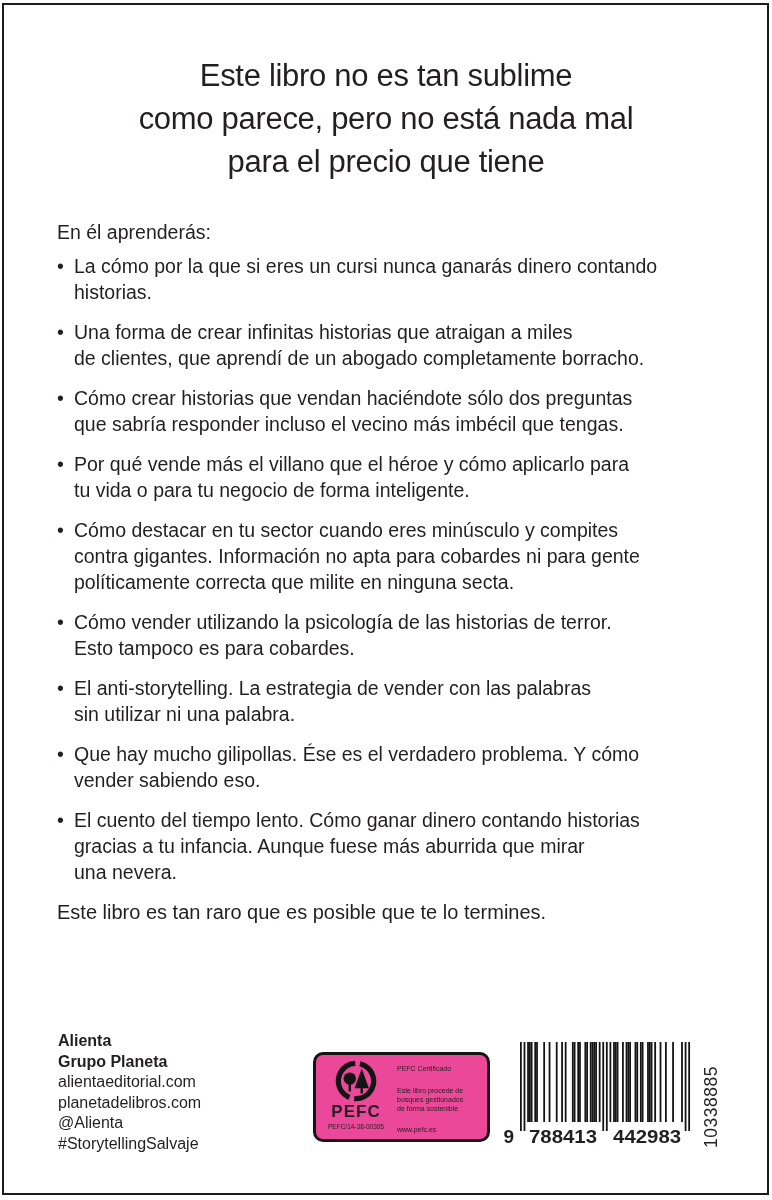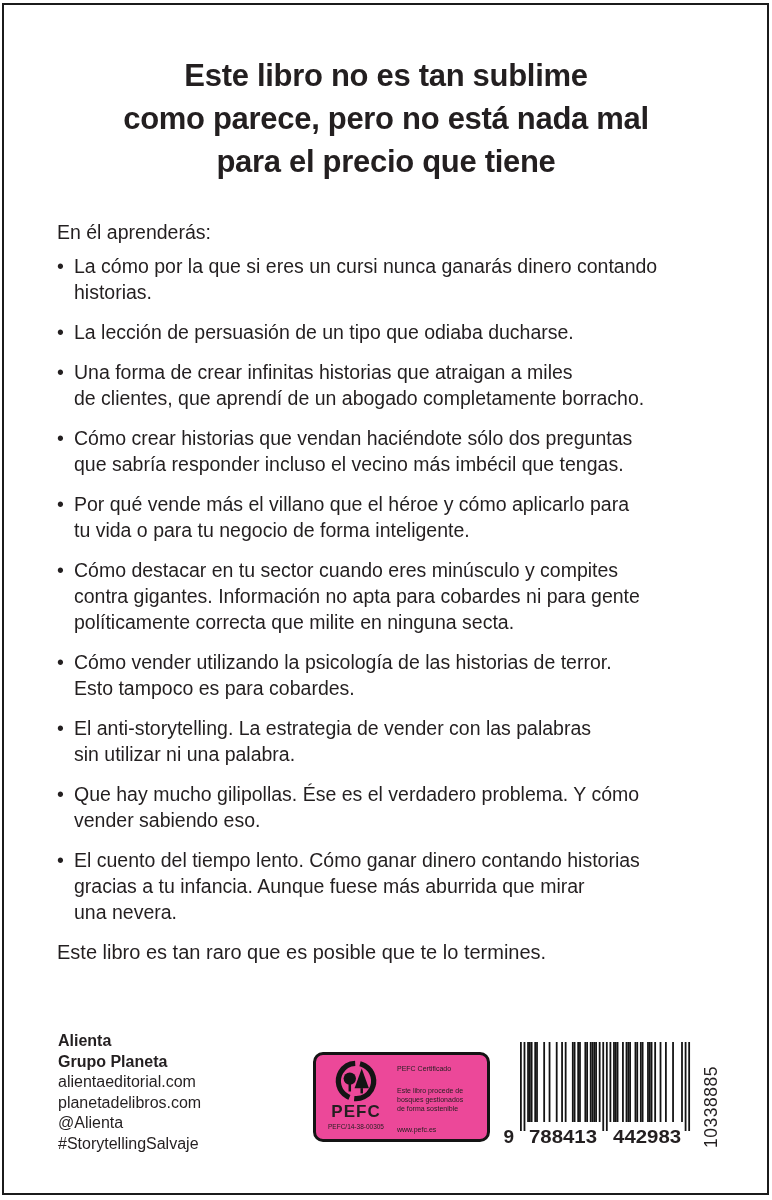--- a/index.html
+++ b/index.html
@@ -8,21 +8,21 @@
     font-family:"Liberation Sans","DejaVu Sans",sans-serif;
     color:#231f20;-webkit-font-smoothing:antialiased;
   }
   .frame{
     position:absolute;left:2px;top:3px;right:3px;bottom:5px;
     border:2px solid #1b1b1b;pointer-events:none;
   }
   .content{padding:54px 57px 0 57px;}
   h1.title{
     margin:0 0 36px 0;text-align:center;
-    font-size:31px;line-height:43px;font-weight:bold;
+    font-size:31px;line-height:43px;font-weight:normal;
     letter-spacing:-0.3px;white-space:pre-line;
   }
   .intro{margin:0 0 8px 0;font-size:19.5px;line-height:26px;}
   ul.learn{list-style:none;margin:0;padding:0;}
   ul.learn li{
     position:relative;margin:0 0 14px 0;padding-left:17px;
     font-size:19.5px;line-height:26px;white-space:pre-line;
   }
   ul.learn li::before{
     content:"\2022";position:absolute;left:0;top:0;
@@ -62,21 +62,20 @@
 <div class="frame"></div>
 
 <div class="content">
   <h1 class="title">Este libro no es tan sublime
 como parece, pero no está nada mal
 para el precio que tiene</h1>
   <p class="intro">En él aprenderás:</p>
   <ul class="learn">
       <li>La cómo por la que si eres un cursi nunca ganarás dinero contando
 historias.</li>
-      <li>La lección de persuasión de un tipo que odiaba ducharse.</li>
       <li>Una forma de crear infinitas historias que atraigan a miles
 de clientes, que aprendí de un abogado completamente borracho.</li>
       <li>Cómo crear historias que vendan haciéndote sólo dos preguntas
 que sabría responder incluso el vecino más imbécil que tengas.</li>
       <li>Por qué vende más el villano que el héroe y cómo aplicarlo para
 tu vida o para tu negocio de forma inteligente.</li>
       <li>Cómo destacar en tu sector cuando eres minúsculo y compites
 contra gigantes. Información no apta para cobardes ni para gente
 políticamente correcta que milite en ninguna secta.</li>
       <li>Cómo vender utilizando la psicología de las historias de terror.

